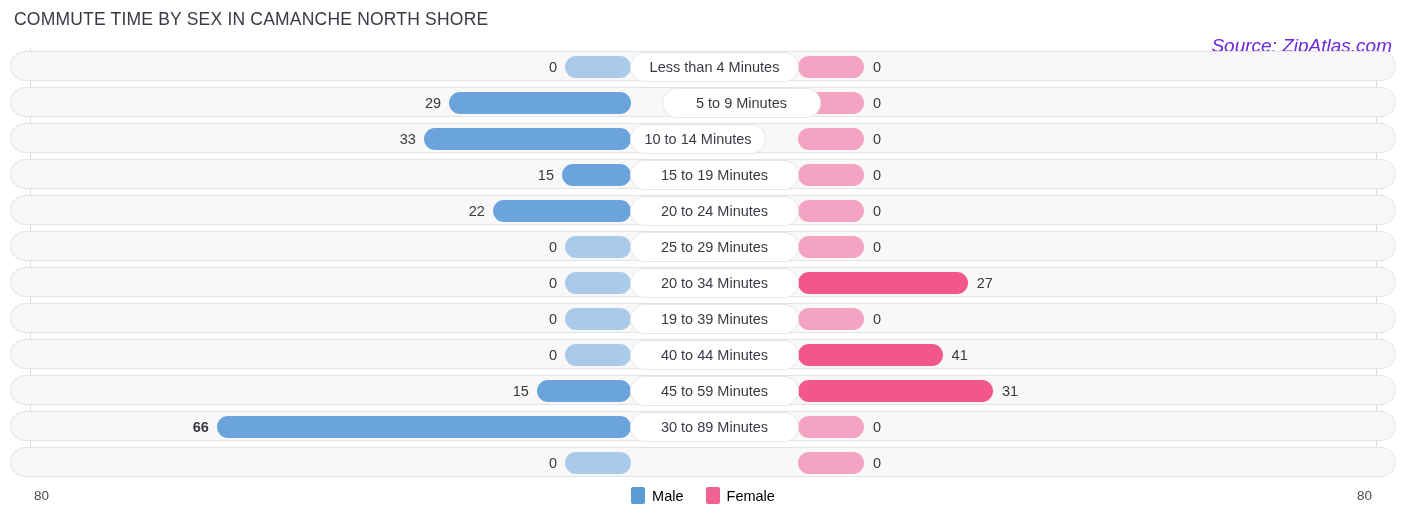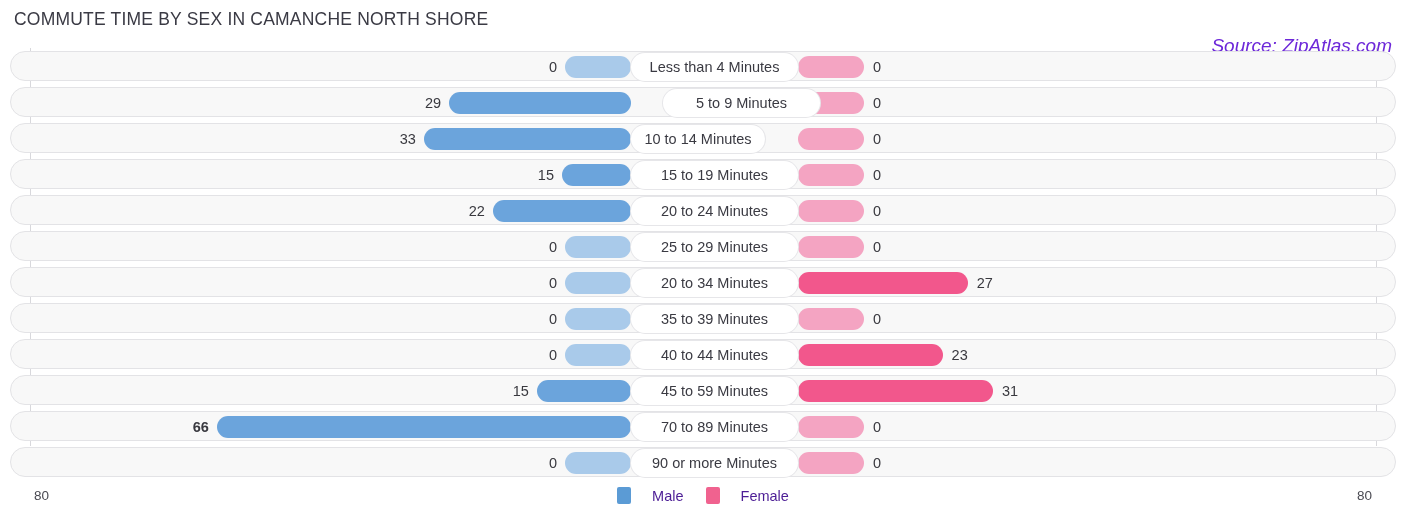--- a/index.html
+++ b/index.html
@@ -108,22 +108,22 @@
   .axis-label.left  { left: 34px; }
   .axis-label.right { right: 34px; }
 
   .legend {
     position: absolute;
     top: 487px; left: 0; width: 1406px;
     display: flex; justify-content: center;
     align-items: center; gap: 22px;
   }
   .legend-item {
-    display: flex; align-items: center; gap: 21px;
-    font-size: 14.5px; color: #4c1d95;
+    display: flex; align-items: center; gap: 7px;
+    font-size: 14.5px; color: #000000;
   }
   .legend-swatch {
     width: 14px; height: 17px; border-radius: 2px;
     display: inline-block;
   }
 </style>
 </head>
 <body>
 
 <div id="chart-root">
@@ -183,49 +183,48 @@
         <div class="val left" style="left: 488px; width: 58px;">0</div>
         <div class="bar female" style="left: 787px; width: 169.762px; background: rgb(242, 87, 140);"></div>
         <div class="val right" style="left: 965.763px; width: 60px;">27</div>
         <div class="cat-pill" style="left: 620px; width: 167px;">20 to 34 Minutes</div>
       </div>
       <div class="row" style="top: 255px;">
         <div class="bar male" style="left: 554px; width: 66px; background: rgb(169, 202, 234);"></div>
         <div class="val left" style="left: 488px; width: 58px;">0</div>
         <div class="bar female" style="left: 787px; width: 66px; background: rgb(244, 164, 194);"></div>
         <div class="val right" style="left: 862px; width: 60px;">0</div>
-        <div class="cat-pill" style="left: 620px; width: 167px;">35 to 39 Minutes</div>
+        <div class="cat-pill" style="left: 620px; width: 167px;">19 to 39 Minutes</div>
       </div>
       <div class="row" style="top: 291px;">
         <div class="bar male" style="left: 554px; width: 66px; background: rgb(169, 202, 234);"></div>
         <div class="val left" style="left: 488px; width: 58px;">0</div>
         <div class="bar female" style="left: 787px; width: 144.612px; background: rgb(242, 87, 140);"></div>
-        <div class="val right" style="left: 940.612px; width: 60px;">23</div>
+        <div class="val right" style="left: 940.612px; width: 60px;">41</div>
         <div class="cat-pill" style="left: 620px; width: 167px;">40 to 44 Minutes</div>
       </div>
       <div class="row" style="top: 327px;">
         <div class="bar male" style="left: 525.875px; width: 94.125px; background: rgb(107, 164, 220);"></div>
         <div class="val left" style="left: 459.875px; width: 58px;">15</div>
         <div class="bar female" style="left: 787px; width: 194.912px; background: rgb(242, 87, 140);"></div>
         <div class="val right" style="left: 990.913px; width: 60px;">31</div>
         <div class="cat-pill" style="left: 620px; width: 167px;">45 to 59 Minutes</div>
       </div>
       <div class="row" style="top: 363px;">
         <div class="bar male" style="left: 205.85px; width: 414.15px; background: rgb(107, 164, 220);"></div>
         <div class="val left" style="left: 139.85px; width: 58px; font-weight: bold;">66</div>
         <div class="bar female" style="left: 787px; width: 66px; background: rgb(244, 164, 194);"></div>
         <div class="val right" style="left: 862px; width: 60px;">0</div>
-        <div class="cat-pill" style="left: 620px; width: 167px;">70 to 89 Minutes</div>
+        <div class="cat-pill" style="left: 620px; width: 167px;">30 to 89 Minutes</div>
       </div>
       <div class="row" style="top: 399px;">
         <div class="bar male" style="left: 554px; width: 66px; background: rgb(169, 202, 234);"></div>
         <div class="val left" style="left: 488px; width: 58px;">0</div>
         <div class="bar female" style="left: 787px; width: 66px; background: rgb(244, 164, 194);"></div>
         <div class="val right" style="left: 862px; width: 60px;">0</div>
-        <div class="cat-pill" style="left: 620px; width: 167px;">90 or more Minutes</div>
       </div>
     </div>
 
   <div class="axis-label left">80</div>
   <div class="axis-label right">80</div>
 
   <div class="legend">
     <div class="legend-item">
       <span class="legend-swatch" id="sw-male" style="background: rgb(91, 155, 213);"></span>
       <span>Male</span>

